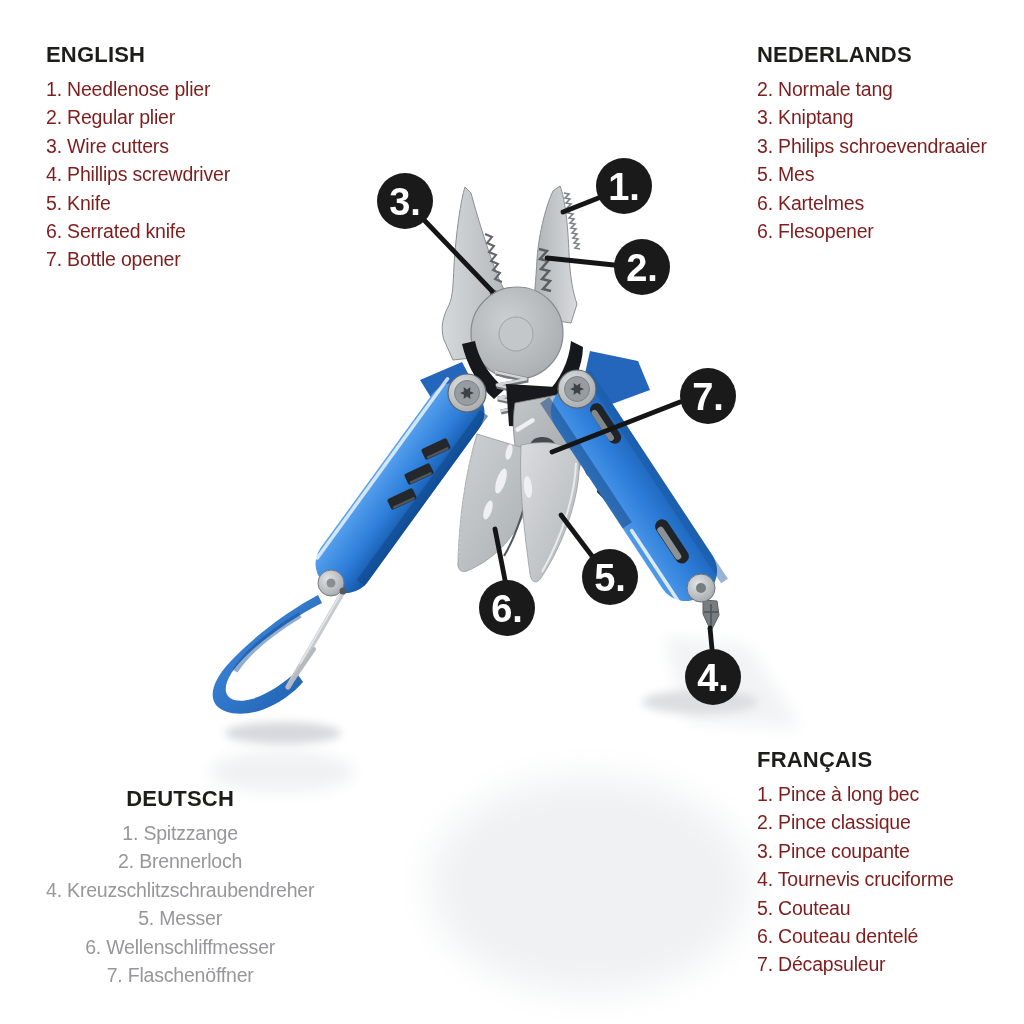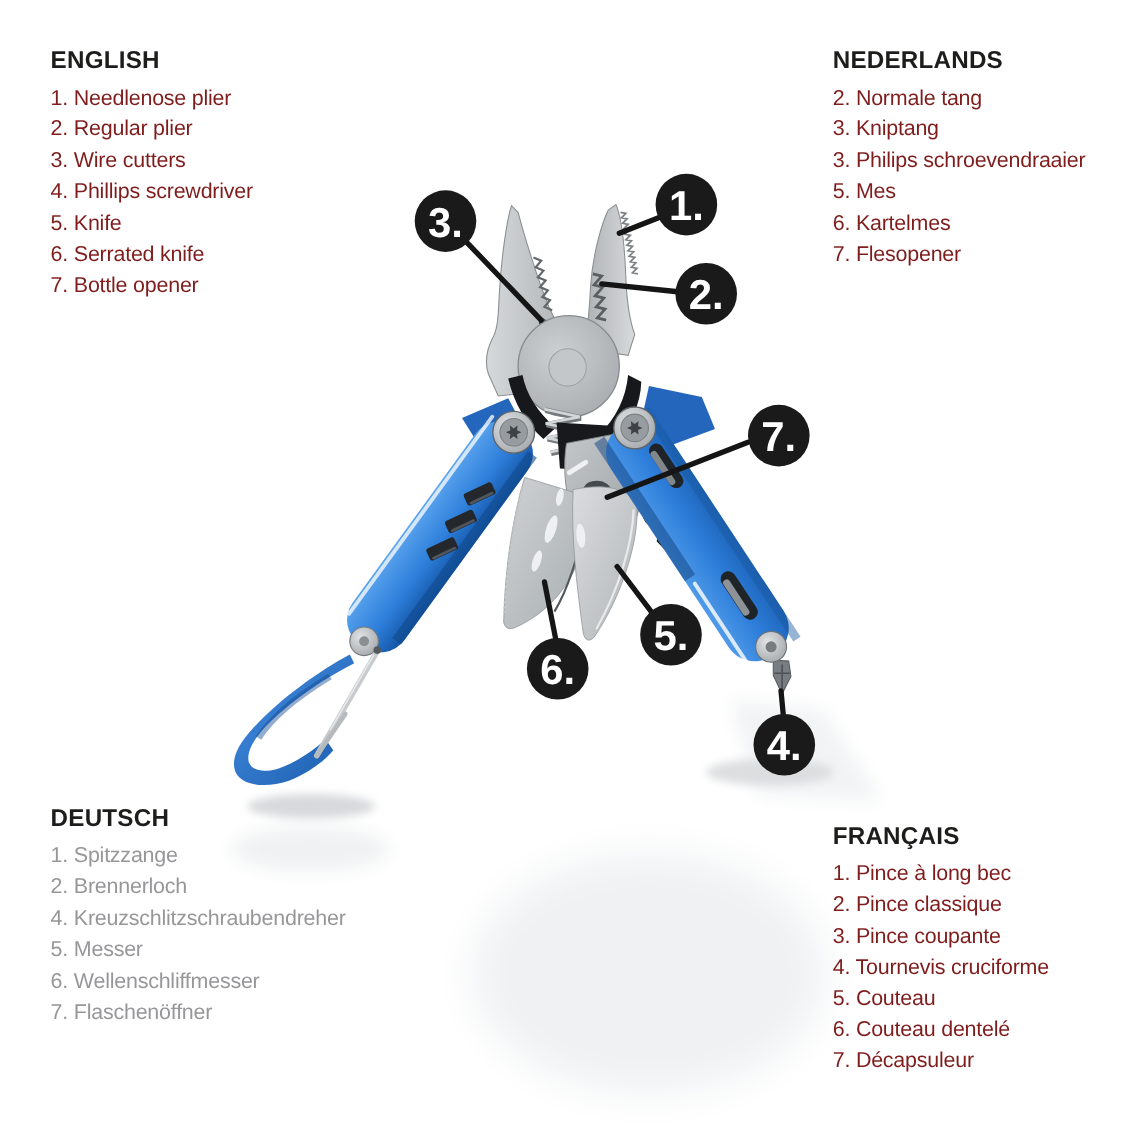--- a/index.html
+++ b/index.html
@@ -278,25 +278,25 @@
   </div>
 
   <div class="legend" style="left:757px;top:44px;">
     <h2>NEDERLANDS</h2>
     <ul>
       <li>2. Normale tang</li>
       <li>3. Kniptang</li>
       <li>3. Philips schroevendraaier</li>
       <li>5. Mes</li>
       <li>6. Kartelmes</li>
-      <li>7. Flesopener</li>
+      <li>6. Flesopener</li>
     </ul>
   </div>
 
-  <div class="legend legend--muted" style="left:46px;top:733px;">
+  <div class="legend legend--muted" style="left:46px;top:788px;text-align:center;">
     <h2>DEUTSCH</h2>
     <ul>
       <li>1. Spitzzange</li>
       <li>2. Brennerloch</li>
       <li>4. Kreuzschlitzschraubendreher</li>
       <li>5. Messer</li>
       <li>6. Wellenschliffmesser</li>
       <li>7. Flaschenöffner</li>
     </ul>
   </div>

